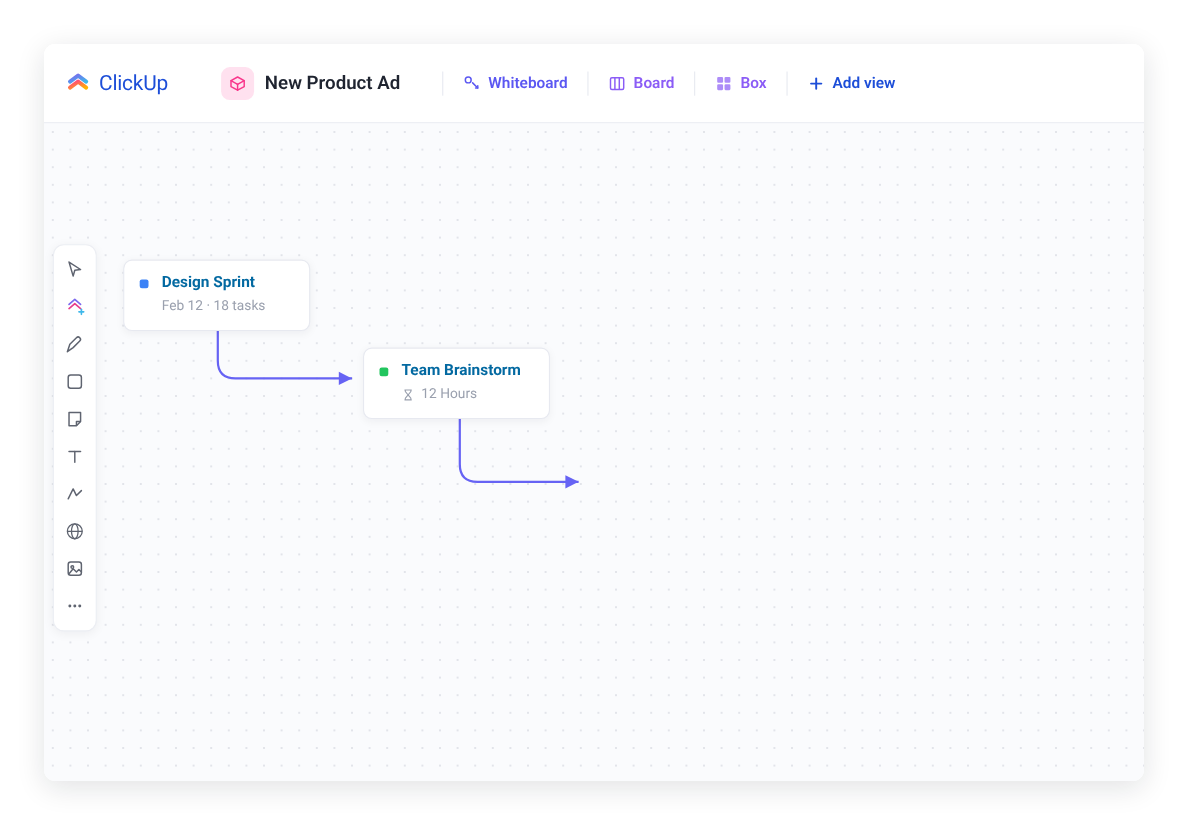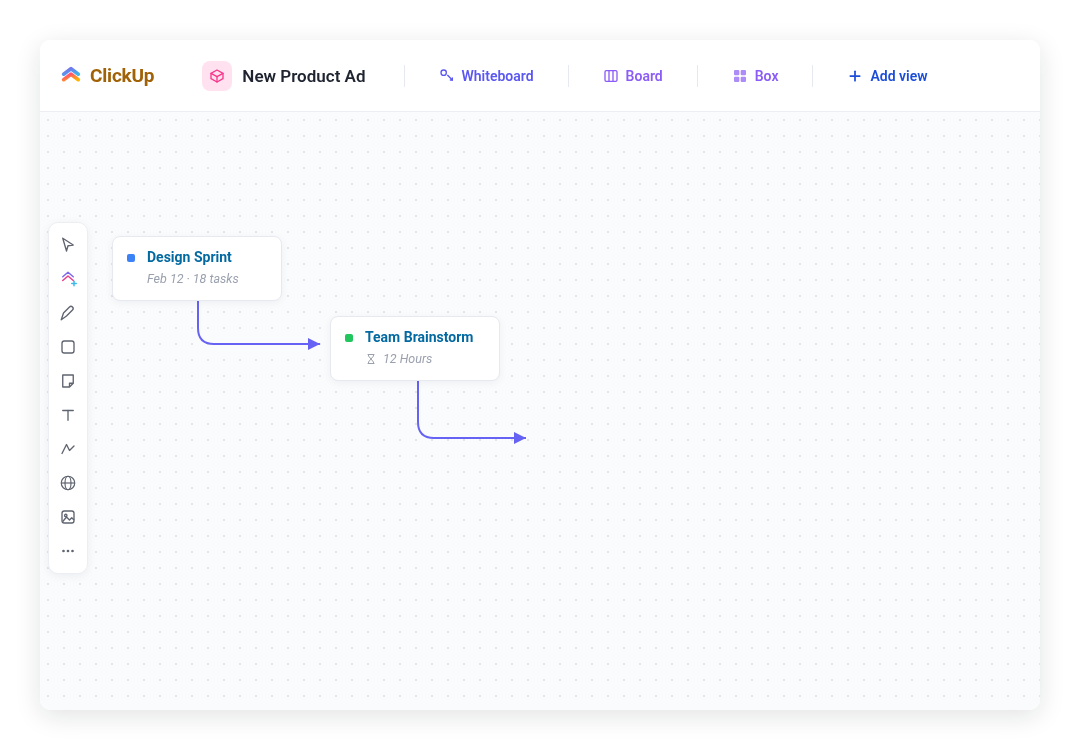--- a/index.html
+++ b/index.html
@@ -30,32 +30,32 @@
     align-items: center;
     padding: 0 20px;
     gap: 18px;
     background: #fff;
     position: relative;
     z-index: 5;
   }
   .brand { display: flex; align-items: center; gap: 8px; }
   .brand-mark { width: 22px; height: 22px; position: relative; }
   .brand-mark svg { display: block; }
-  .brand-name { font-weight: 700; font-size: 19px; color: #a16207; letter-spacing: -0.2px; }
+  .brand-name { font-weight: 400; font-size: 19px; color: #1d4ed8; letter-spacing: -0.2px; }
 
   .space-title { display: flex; align-items: center; gap: 10px; margin-left: 14px; padding-left: 16px; }
   .space-icon {
     width: 30px; height: 30px; border-radius: 8px;
     background: #ffe1ef;
     display: flex; align-items: center; justify-content: center;
     color: #f9368b;
   }
   .space-name { font-weight: 600; font-size: 17px; color: #1f2430; }
 
-  .views { display: flex; align-items: center; gap: 16px; margin-left: 12px; }
+  .views { display: flex; align-items: center; gap: 0; margin-left: 12px; }
   .vdiv { width: 1px; height: 22px; background: #e7e9f0; margin: 0 8px; }
   .view {
     display: flex; align-items: center; gap: 7px;
     padding: 8px 10px;
     border-radius: 6px;
     font-size: 14px; font-weight: 600;
     color: #8b5cf6;
     cursor: pointer;
   }
   .view.active { color: #5b57f2; }
@@ -102,21 +102,21 @@
     background: #fff;
     border: 1px solid #e7e9f0;
     border-radius: 8px;
     box-shadow: 0 2px 8px rgba(20,22,30,0.05);
     padding: 12px 16px 14px 14px;
     display: flex; gap: 12px;
     min-width: 170px;
   }
   .card .dot { width: 8px; height: 8px; border-radius: 2px; margin-top: 5px; flex: 0 0 auto; }
   .card .title { font-weight: 700; font-size: 14px; color: #0369a1; }
-  .card .meta { font-size: 12.5px; color: #9aa0ae; margin-top: 6px; display: flex; align-items: center; gap: 6px; font-style: italic; }
+  .card .meta { font-size: 12.5px; color: #9aa0ae; margin-top: 6px; display: flex; align-items: center; gap: 6px; }
   .card .meta .hg { width: 12px; height: 12px; display: inline-flex; align-items: center; justify-content: center; color: #9aa0ae; }
 
   .connectors { position: absolute; inset: 0; pointer-events: none; }
   .connectors path { fill: none; stroke: #6663f4; stroke-width: 2; }
   .connectors .arrow path { fill: #6663f4; stroke: none; }
 </style>
 </head>
 <body>
 
 <div class="frame">

